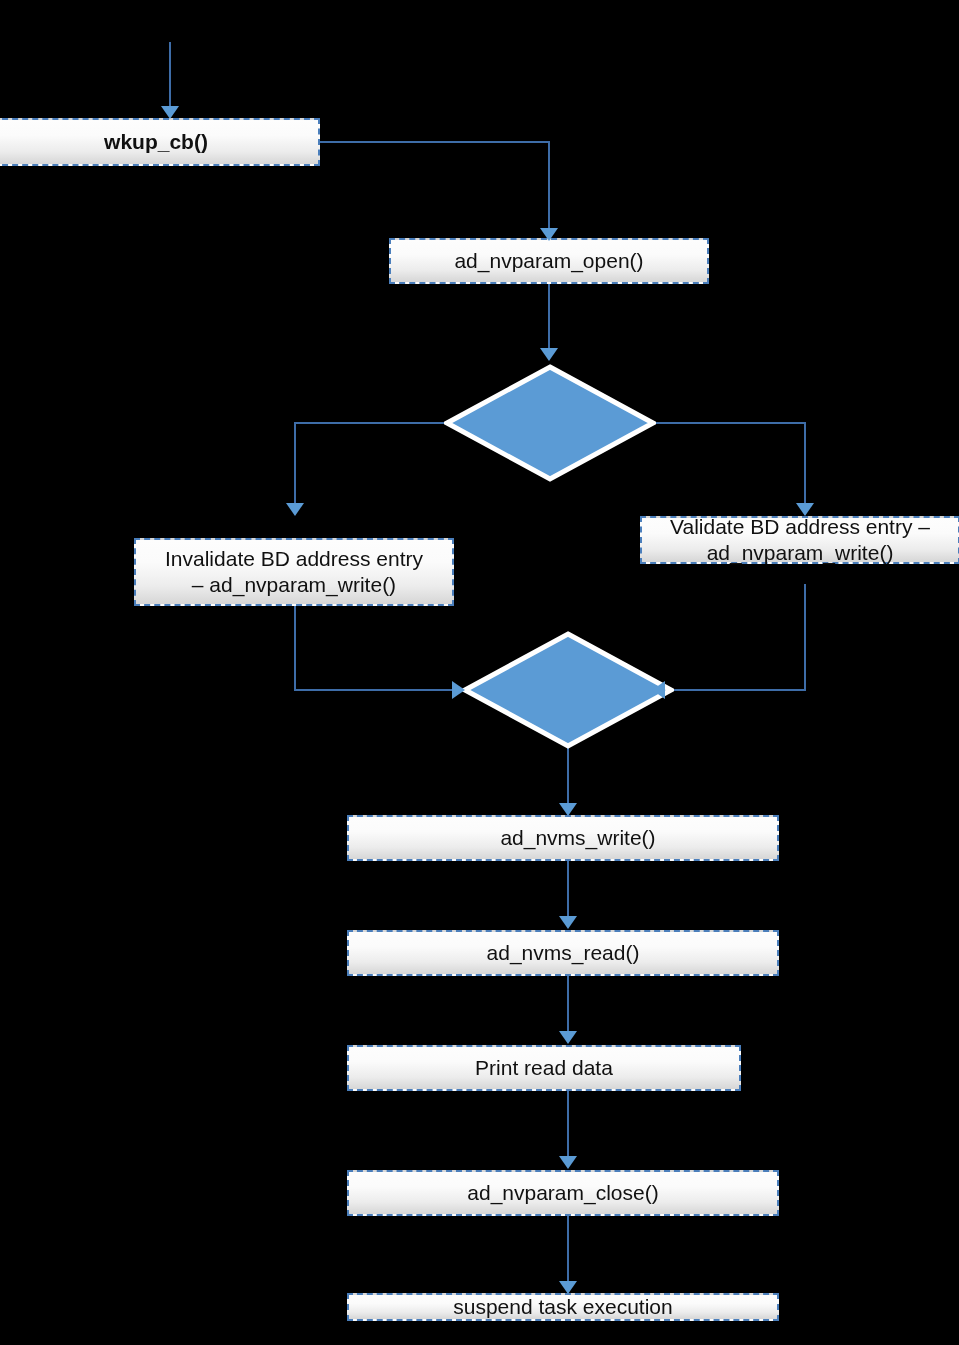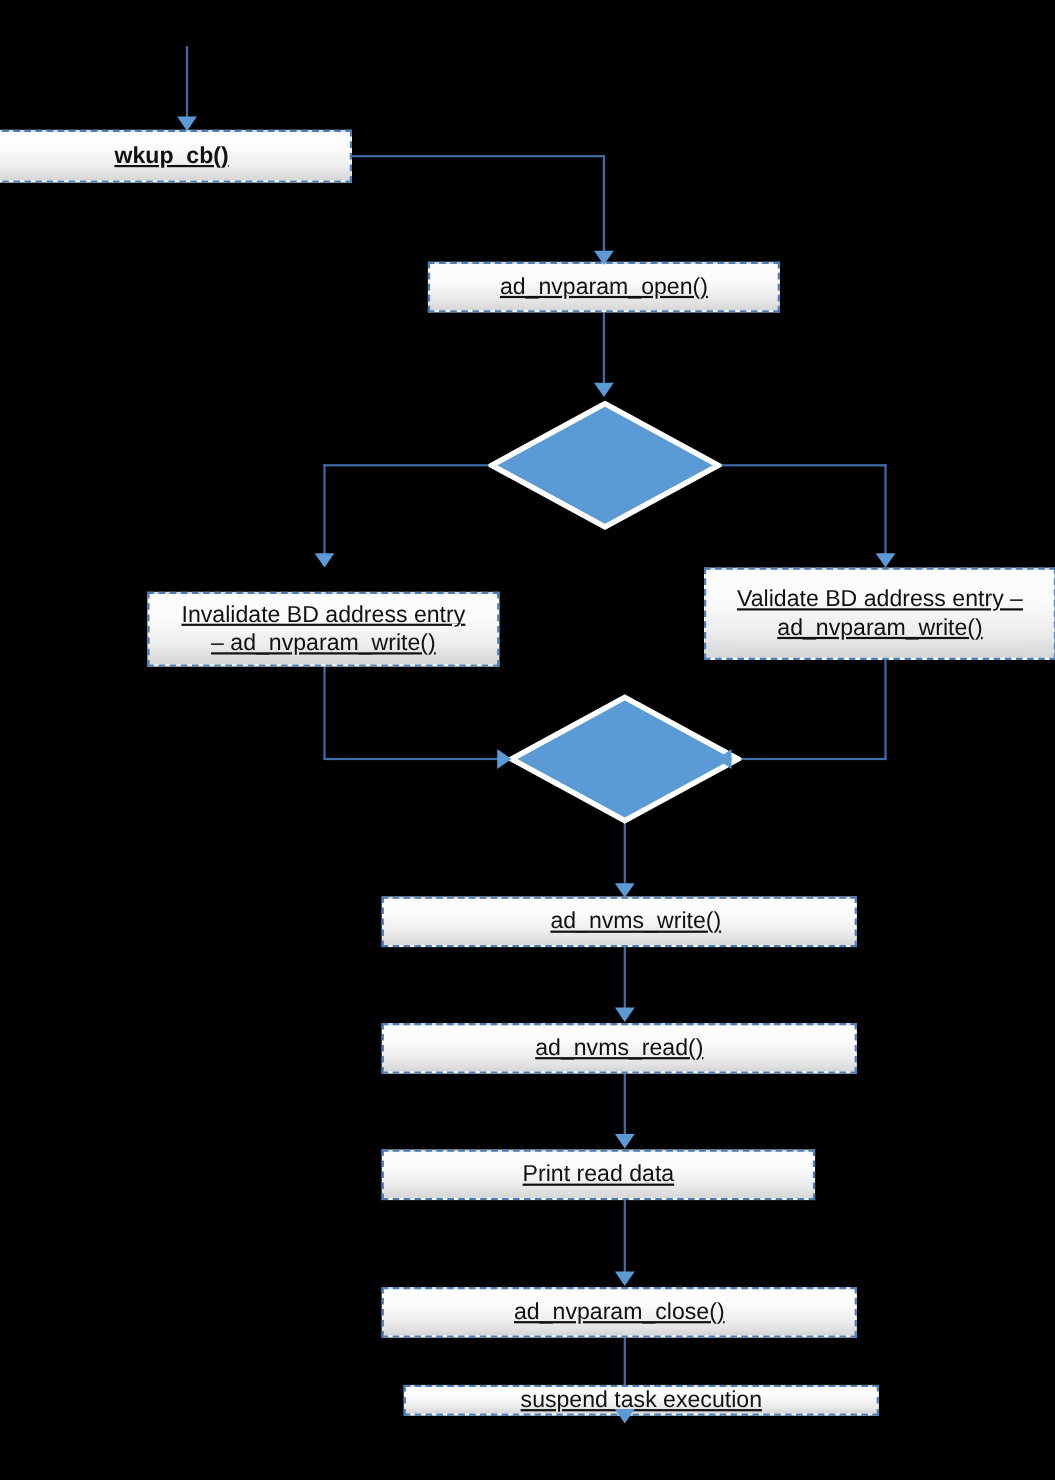--- a/index.html
+++ b/index.html
@@ -24,21 +24,21 @@
     align-items: center;
     justify-content: center;
     text-align: center;
     color: #111111;
     font-size: 21px;
     line-height: 1.22;
     padding: 2px 6px;
     z-index: 4;
   }
   .node.bold { font-weight: bold; }
-  .node .txt { display: block; width: 100%; text-decoration: underline; }
+  .node .txt { display: block; width: 100%; }
   .diamond {
     position: absolute;
     z-index: 3;
   }
   .diamond svg { display: block; }
   .conn {
     position: absolute;
     background: #3e6da8;
     z-index: 2;
   }
@@ -103,21 +103,21 @@
   <div class="conn v" style="left:804px; top:422px; height:88px;"></div>
   <div class="arrow down" style="left:796px; top:503px;"></div>
 
   <div class="node" style="left:134px; top:538px; width:320px; height:68px;">
     <span class="txt">
       <span>Invalidate BD address entry</span><br>
       <span>– ad_nvparam_write()</span>
     </span>
   </div>
 
-  <div class="node" style="left:640px; top:516px; width:320px; height:84px;">
+  <div class="node" style="left:640px; top:516px; width:320px; height:48px;">
     <span class="txt">
       <span>Validate BD address entry –</span><br>
       <span>ad_nvparam_write()</span>
     </span>
   </div>
 
   <div class="conn v" style="left:294px; top:584px; height:106px;"></div>
   <div class="conn h" style="left:294px; top:689px; width:162px;"></div>
   <div class="arrow right" style="left:452px; top:681px;"></div>
 
@@ -155,17 +155,17 @@
   <div class="conn v" style="left:567px; top:1091px; height:68px;"></div>
   <div class="arrow down" style="left:559px; top:1156px;"></div>
 
   <div class="node" style="left:347px; top:1170px; width:432px; height:46px;">
     <span class="txt">ad_nvparam_close()</span>
   </div>
 
   <div class="conn v" style="left:567px; top:1216px; height:68px;"></div>
   <div class="arrow down" style="left:559px; top:1281px;"></div>
 
-  <div class="node" style="left:347px; top:1259px; width:432px; height:28px;margin-left:20px;">
+  <div class="node" style="left:347px; top:1293px; width:432px; height:28px;">
     <span class="txt">suspend task execution</span>
   </div>
 
 </div>
 
 </body></html>

